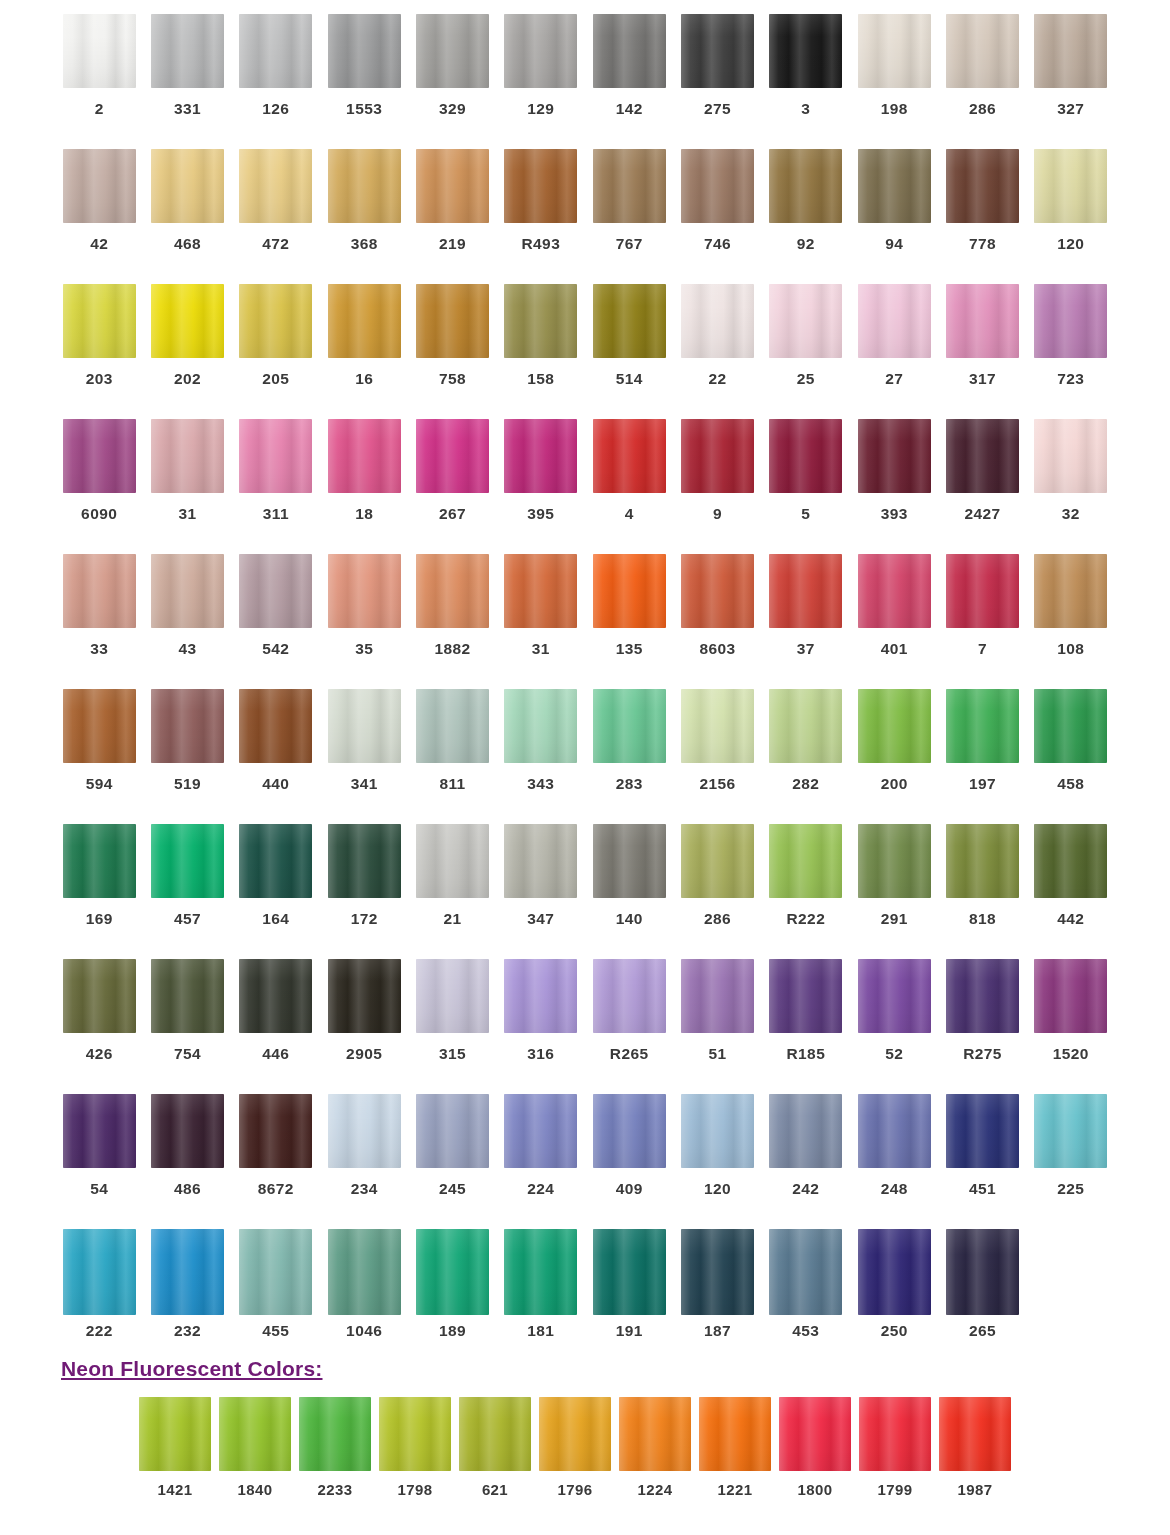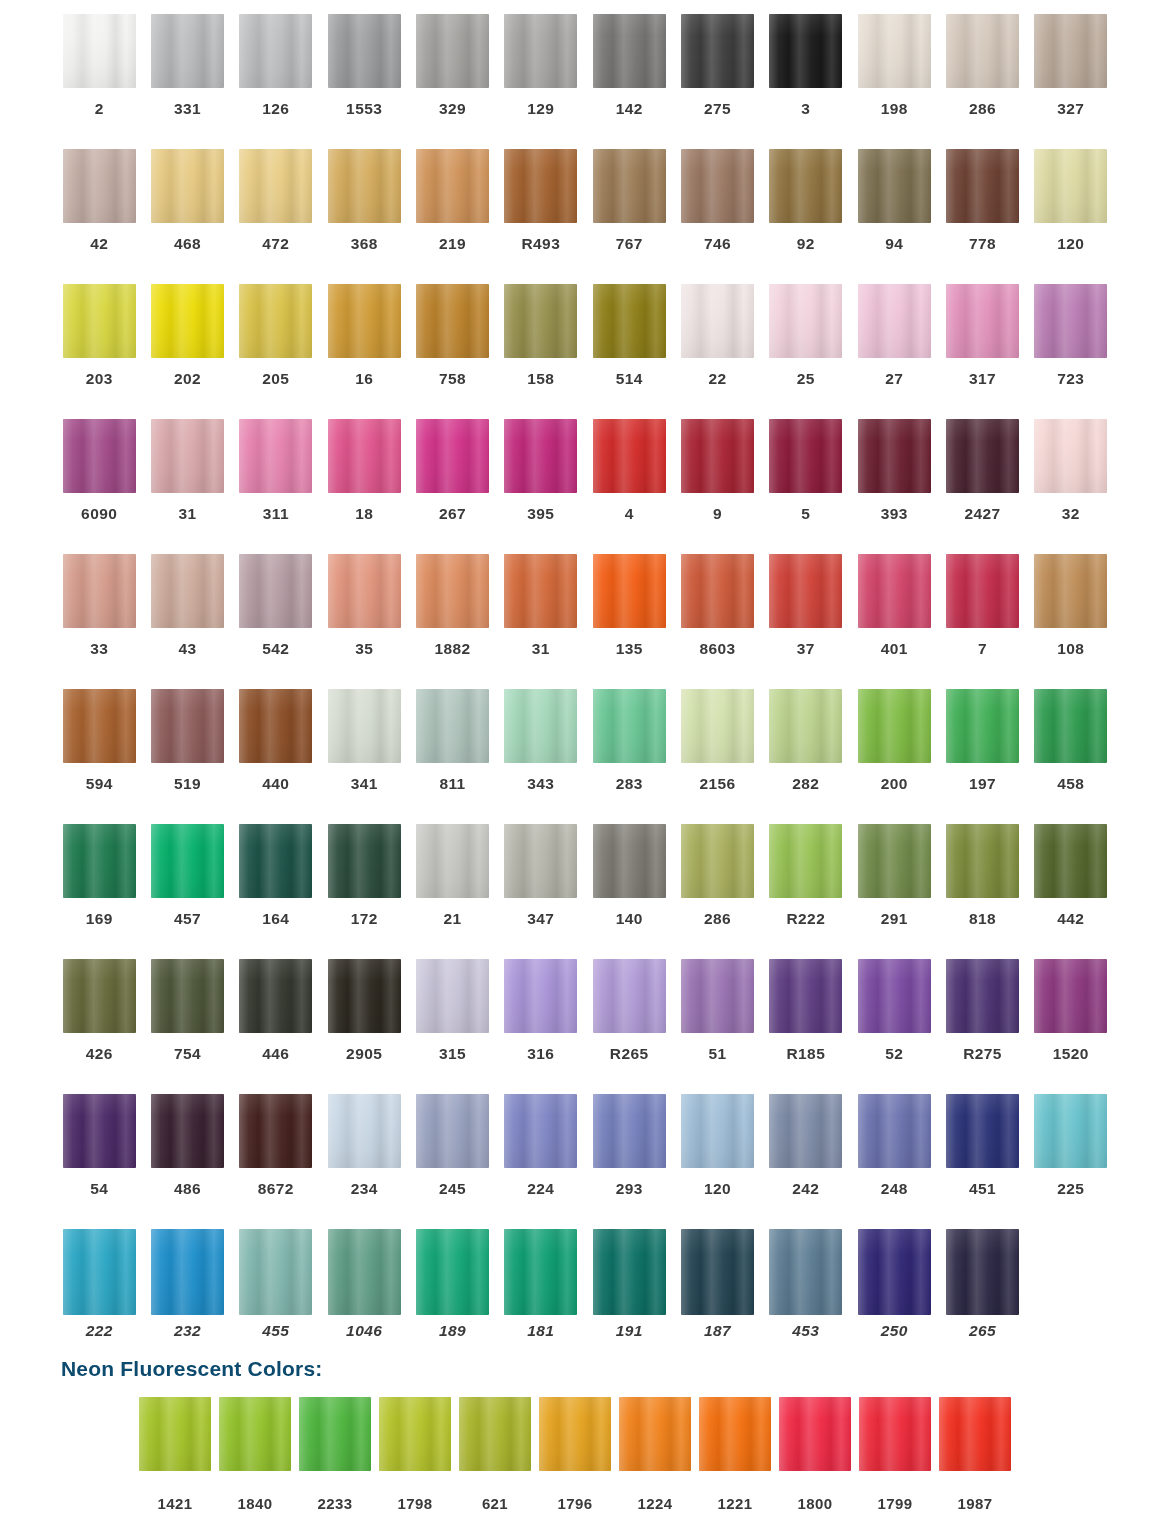--- a/index.html
+++ b/index.html
@@ -90,21 +90,20 @@
   
   .tall-row {
     height: 120px;
   }
   .tall-row .swatch-chip {
     width: 73px;
     height: 86px;
   }
   .tall-row .swatch-label {
     margin-top: 8px;
-    font-style: italic;
   }
 
   
   .neon-section {
     width: 1060px;
     margin: 8px auto 0 auto;
     position: relative;
   }
   .neon-title {
     font-size: 21px;
@@ -118,21 +117,21 @@
     display: grid;
     grid-template-columns: repeat(11, 1fr);
     width: 880px;
     margin-left: 80px;
   }
   .neon-row .swatch-chip {
     width: 72px;
     height: 74px;
   }
   .neon-row .swatch-label {
-    margin-top: 25px;
+    margin-top: 11px;
     font-size: 15px;
   }
 </style>
 </head>
 <body>
 
 <div id="chart-root">
 
   <div class="swatch-grid">
       <div class="swatch-row">
@@ -761,21 +760,21 @@
         <div class="swatch-cell">
           <div class="swatch-chip" style="background: rgb(126, 133, 196);">
             <div class="sheen"></div>
           </div>
           <div class="swatch-label">224</div>
         </div>
         <div class="swatch-cell">
           <div class="swatch-chip" style="background: rgb(117, 128, 189);">
             <div class="sheen"></div>
           </div>
-          <div class="swatch-label">293</div>
+          <div class="swatch-label">409</div>
         </div>
         <div class="swatch-cell">
           <div class="swatch-chip" style="background: rgb(157, 188, 214);">
             <div class="sheen"></div>
           </div>
           <div class="swatch-label">120</div>
         </div>
         <div class="swatch-cell">
           <div class="swatch-chip" style="background: rgb(125, 139, 166);">
             <div class="sheen"></div>
@@ -865,21 +864,21 @@
         <div class="swatch-cell">
           <div class="swatch-chip" style="background: rgb(44, 40, 69);">
             <div class="sheen"></div>
           </div>
           <div class="swatch-label">265</div>
         </div>
       </div>
     </div>
 
   <div class="neon-section">
-    <div class="neon-title" style="color: #0c4a6e;">Neon Fluorescent Colors:</div>
+    <div class="neon-title" style="color: #701a75; text-decoration: underline;">Neon Fluorescent Colors:</div>
     <div class="neon-row">
         <div class="swatch-cell">
           <div class="swatch-chip" style="background: rgb(165, 196, 41);">
             <div class="sheen"></div>
           </div>
           <div class="swatch-label">1421</div>
         </div>
         <div class="swatch-cell">
           <div class="swatch-chip" style="background: rgb(147, 195, 44);">
             <div class="sheen"></div>

